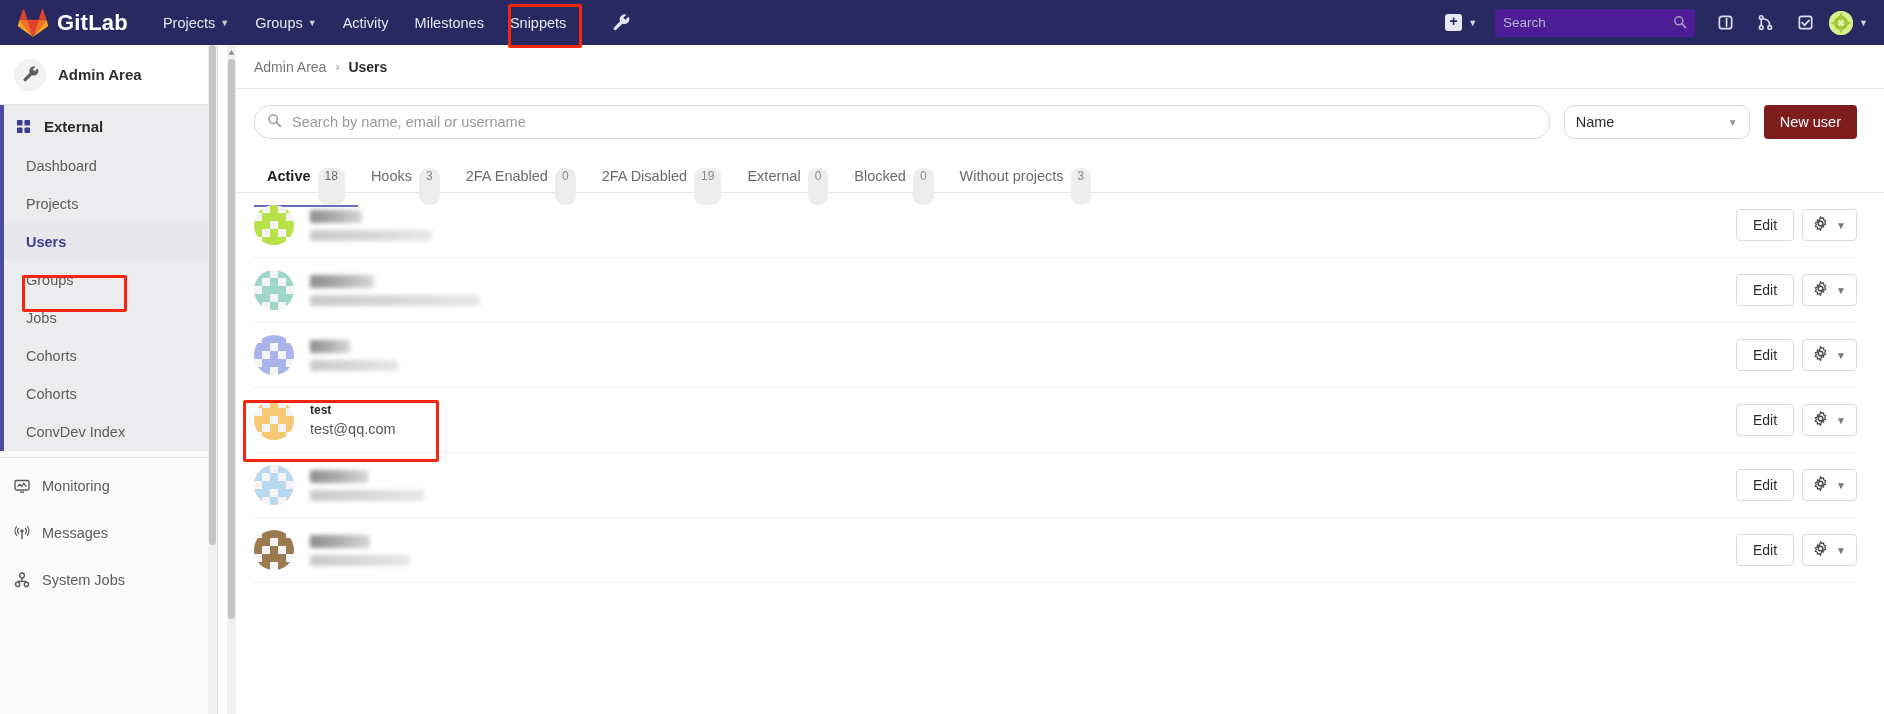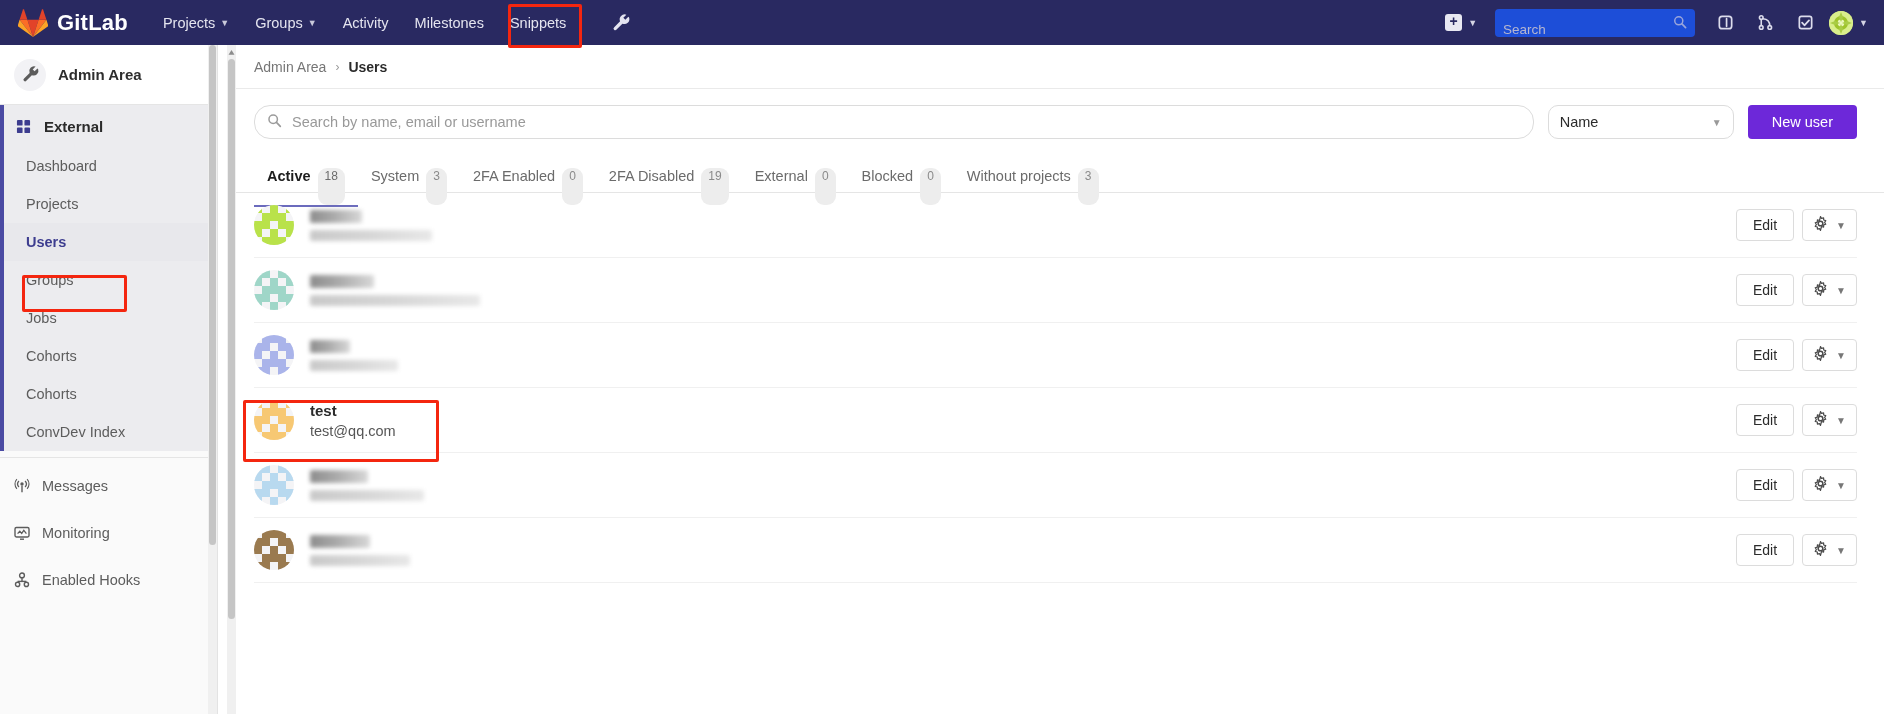--- a/index.html
+++ b/index.html
@@ -43,22 +43,22 @@
   }
   .plus-btn {
     display: flex; align-items: center; cursor: pointer; padding: 0 8px; height: 45px;
   }
   .plus-sq {
     width: 17px; height: 17px; background: #e8e8f2; border-radius: 3px;
     color: #292961; font-size: 14px; font-weight: bold; line-height: 15px; text-align: center;
   }
   .plus-caret { color: #d4d4e4; font-size: 9px; margin-left: 6px; }
   .searchbox {
-    width: 200px; height: 28px; background: #1d4ed8; border-radius: 4px;
-    display: flex; align-items: flex-end; padding: 0 8px; margin: 0 10px;
+    width: 200px; height: 28px; background: #4c1d95; border-radius: 4px;
+    display: flex; align-items: center; padding: 0 8px; margin: 0 10px;
     position: relative; cursor: text;
   }
   .searchbox .ph { color: #b6b6d0; font-size: 13.5px; }
   .searchbox .sicon { position: absolute; right: 8px; top: 6px; opacity: .75; }
   .nav-icon {
     width: 40px; height: 45px; display: flex; align-items: center; justify-content: center;
     cursor: pointer;
   }
   .avatar-wrap { display: flex; align-items: center; cursor: pointer; padding: 0 6px 0 4px; }
   .avatar-nav {
@@ -123,21 +123,21 @@
     display: flex; align-items: center; padding: 0 12px; cursor: text; background: #fff;
   }
   .search-input .ph { color: #999; font-size: 14.5px; margin-left: 10px; }
   .sort-select {
     width: 186px; height: 34px; border: 1px solid #dcdcdc; border-radius: 10px;
     display: flex; align-items: center; justify-content: space-between;
     padding: 0 11px; font-size: 14.5px; color: #2b2b2b; cursor: pointer; background: #fff;
   }
   .sort-select .caret { color: #999; font-size: 10px; }
   .new-user-btn {
-    height: 34px; padding: 0 24px; background: #6d28d9; color: #fff;
+    height: 34px; padding: 0 16px; background: #7f1d1d; color: #fff;
     border-radius: 4px; font-size: 14.5px; display: flex; align-items: center;
     cursor: pointer; white-space: nowrap;
   }
 
   .tabs {
     display: flex; align-items: flex-end; padding: 0 27px; margin-top: 14px;
     border-bottom: 1px solid #e5e5e5; height: 40px;
   }
   .tab {
     display: flex; height: 39px; padding: 0 13px;
@@ -161,21 +161,21 @@
   .blur-name {
     height: 13px; border-radius: 2px; margin-bottom: 7px;
     background: linear-gradient(90deg,#8d8d8d 0%,#aaa 45%,#d8d8d8 100%);
     filter: blur(2.2px);
   }
   .blur-mail {
     height: 11px; border-radius: 2px;
     background: linear-gradient(90deg,#c9c9c9 0%,#d7d7d7 50%,#e8e8e8 100%);
     filter: blur(2.2px);
   }
-  .row-name { font-size: 15px; color: #2b2b2b; font-weight: bold; margin-bottom: 4px; }
+  .row-name { font-size: 12px; color: #2b2b2b; font-weight: bold; margin-bottom: 4px; }
   .row-mail { font-size: 14.5px; color: #555; }
   .row-actions { margin-left: auto; display: flex; align-items: center; gap: 8px; }
   .edit-btn {
     border: 1px solid #dcdcdc; border-radius: 4px; height: 32px; padding: 0 16px;
     display: flex; align-items: center; font-size: 14px; color: #2b2b2b;
     cursor: pointer; background: #fff;
   }
   .gear-btn {
     border: 1px solid #dcdcdc; border-radius: 4px; height: 32px; padding: 0 10px;
     display: flex; align-items: center; gap: 8px; cursor: pointer; background: #fff;
@@ -341,51 +341,51 @@
     </div>
     <div class="sb-sub">
       <span>ConvDev Index</span>
     </div>
   </div>
 
   <div class="sb-bottom">
     <div class="sb-item" style="height:47px;">
       <span class="ico">
         <svg width="16" height="16" viewBox="0 0 16 16">
+          <rect x="1" y="2.5" width="14" height="9.5" rx="1.4" fill="none" stroke="#5c5c5c" stroke-width="1.4"></rect>
+          <path d="M3.6 8.6 l2.2-2.4 1.9 2.2 2.1-3 2.6 3.2" fill="none" stroke="#5c5c5c" stroke-width="1.3"></path>
+          <path d="M6 14.2 h4" stroke="#5c5c5c" stroke-width="1.4"></path>
+        </svg>
+      </span>
+      <span>Monitoring</span>
+    </div>
+    <div class="sb-item" style="height:47px;">
+      <span class="ico">
+        <svg width="16" height="16" viewBox="0 0 16 16">
           <circle cx="8" cy="6" r="1.7" fill="#5c5c5c"></circle>
           <path d="M8 7.7 v6.6" stroke="#5c5c5c" stroke-width="1.4"></path>
           <path d="M4.9 3.0 a4.4 4.4 0 0 0 0 6.0" fill="none" stroke="#5c5c5c" stroke-width="1.3"></path>
           <path d="M11.1 3.0 a4.4 4.4 0 0 1 0 6.0" fill="none" stroke="#5c5c5c" stroke-width="1.3"></path>
           <path d="M2.9 1.2 a7 7 0 0 0 0 9.6" fill="none" stroke="#5c5c5c" stroke-width="1.1"></path>
           <path d="M13.1 1.2 a7 7 0 0 1 0 9.6" fill="none" stroke="#5c5c5c" stroke-width="1.1"></path>
         </svg>
       </span>
       <span>Messages</span>
-    </div>
-    <div class="sb-item" style="height:47px;">
-      <span class="ico">
-        <svg width="16" height="16" viewBox="0 0 16 16">
-          <rect x="1" y="2.5" width="14" height="9.5" rx="1.4" fill="none" stroke="#5c5c5c" stroke-width="1.4"></rect>
-          <path d="M3.6 8.6 l2.2-2.4 1.9 2.2 2.1-3 2.6 3.2" fill="none" stroke="#5c5c5c" stroke-width="1.3"></path>
-          <path d="M6 14.2 h4" stroke="#5c5c5c" stroke-width="1.4"></path>
-        </svg>
-      </span>
-      <span>Monitoring</span>
     </div>
     <div class="sb-item" style="height:47px;">
       <span class="ico">
         <svg width="16" height="16" viewBox="0 0 16 16">
           <circle cx="8" cy="3.4" r="2.4" fill="none" stroke="#5c5c5c" stroke-width="1.4"></circle>
           <path d="M8 5.8 v3.4" stroke="#5c5c5c" stroke-width="1.4"></path>
           <path d="M3.6 9.4 h8.8" stroke="#5c5c5c" stroke-width="1.4"></path>
           <circle cx="3.6" cy="12.4" r="2.1" fill="none" stroke="#5c5c5c" stroke-width="1.4"></circle>
           <circle cx="12.4" cy="12.4" r="2.1" fill="none" stroke="#5c5c5c" stroke-width="1.4"></circle>
         </svg>
       </span>
-      <span>Enabled Hooks</span>
+      <span>System Jobs</span>
     </div>
   </div>
 
   <div class="sb-scroll">
     <div class="sb-scroll-thumb"></div>
   </div>
 </div>
 
 <div class="annot-box" style="left:22px; top:275px; width:105px; height:37px;"></div>
 
@@ -415,21 +415,21 @@
       <span>New user</span>
     </div>
   </div>
 
   <div class="tabs">
     <div class="tab active">
       <span>Active</span>
       <span class="cnt">18</span>
     </div>
     <div class="tab">
-      <span>System</span>
+      <span>Hooks</span>
       <span class="cnt">3</span>
     </div>
     <div class="tab">
       <span>2FA Enabled</span>
       <span class="cnt">0</span>
     </div>
     <div class="tab">
       <span>2FA Disabled</span>
       <span class="cnt">19</span>
     </div>

